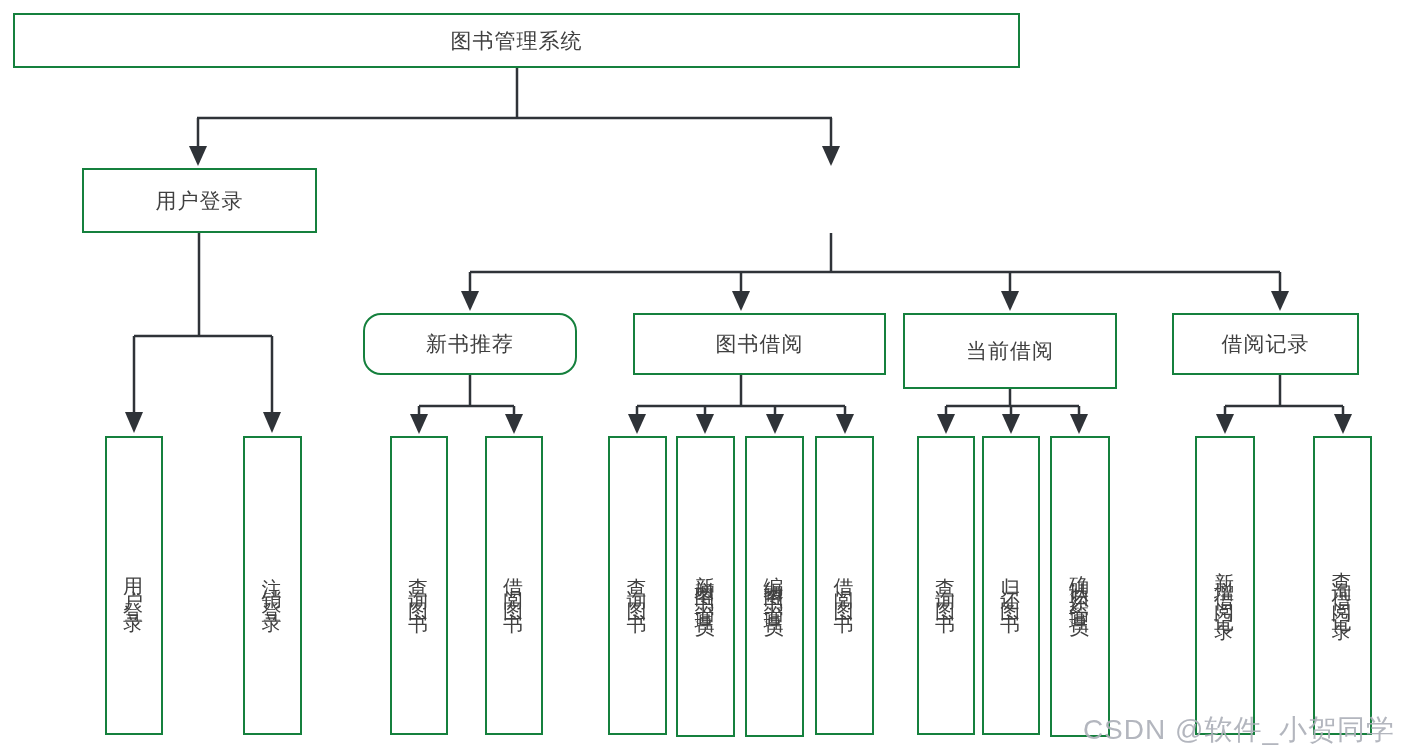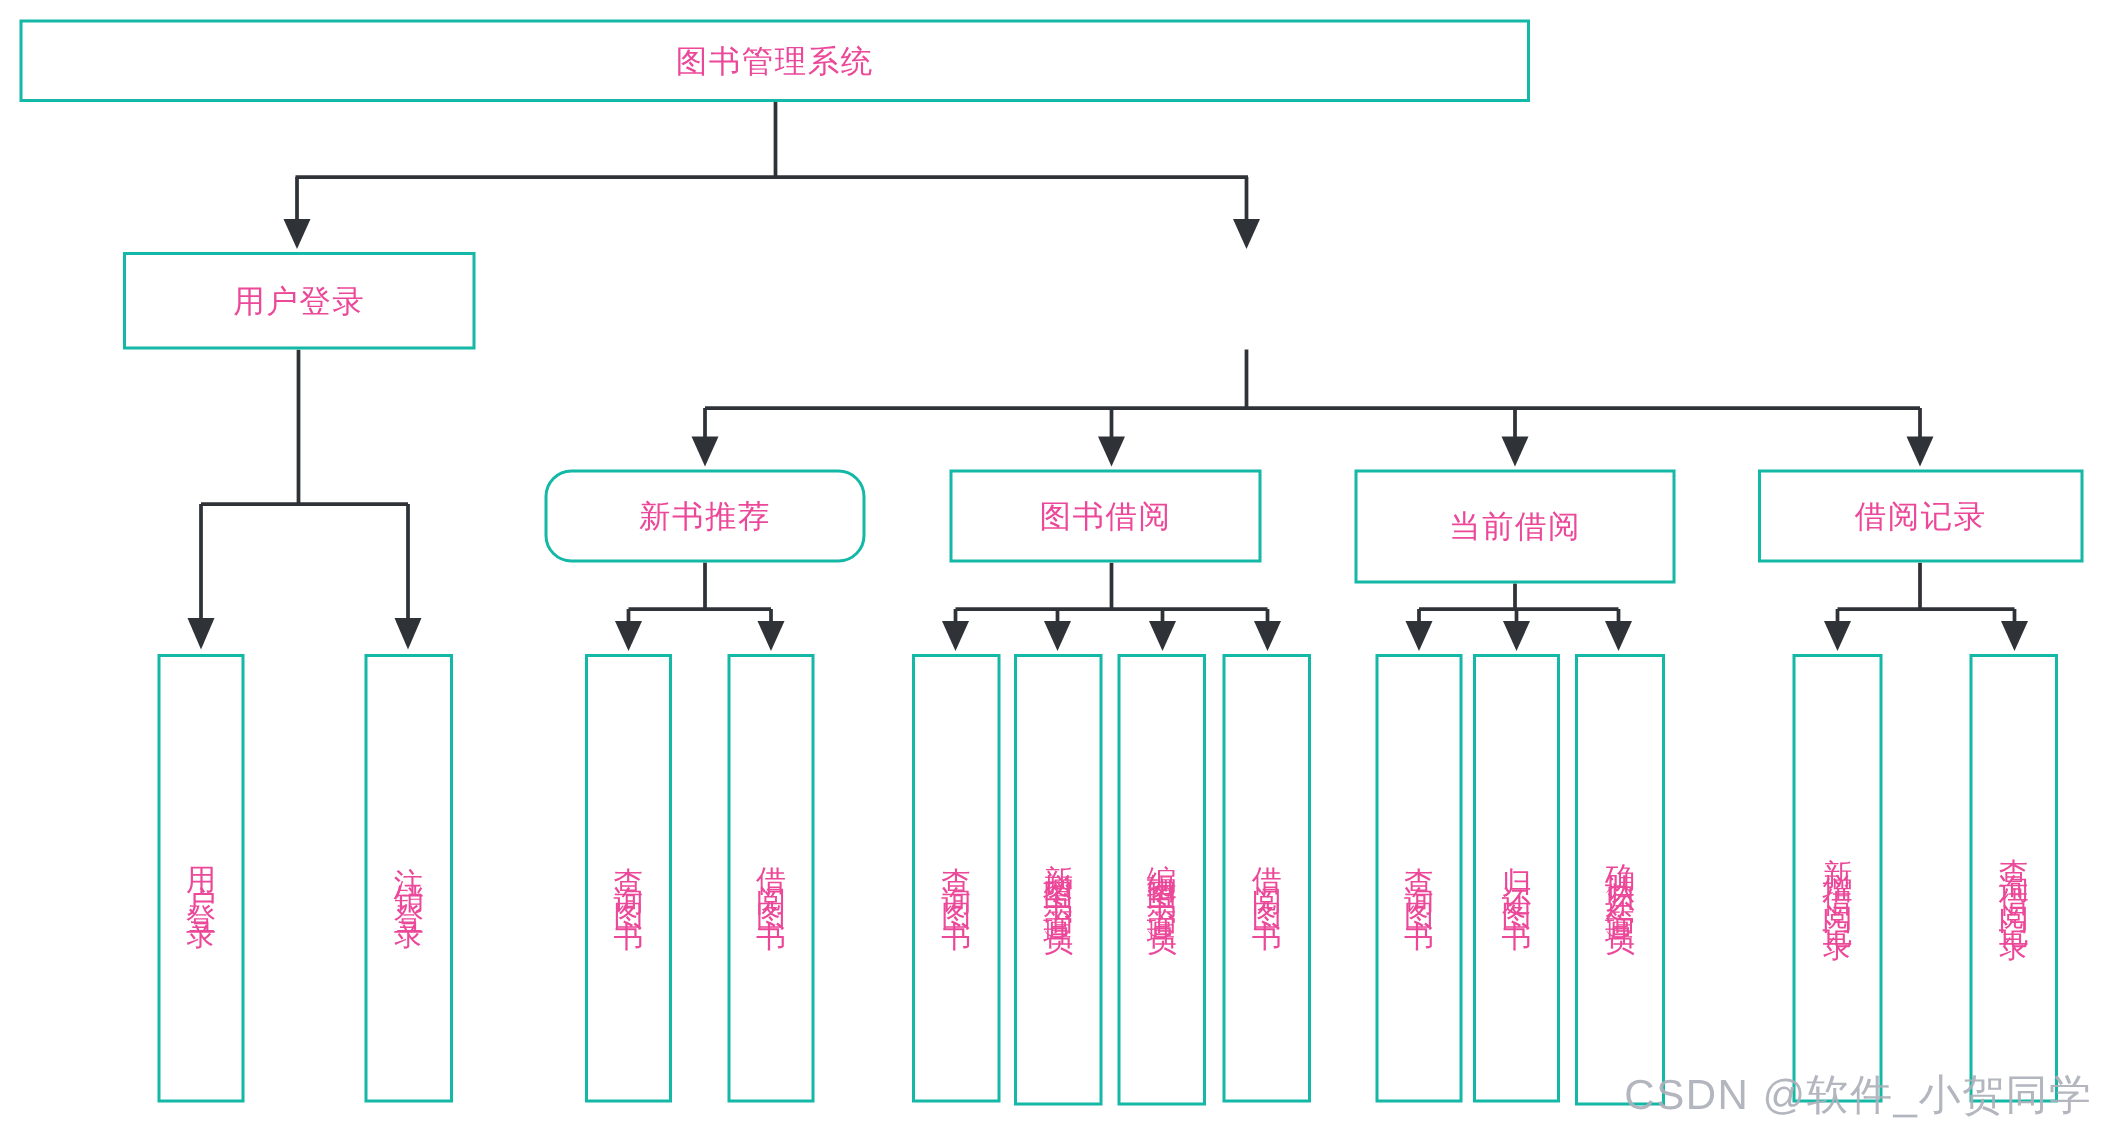--- a/index.html
+++ b/index.html
@@ -18,25 +18,25 @@
   #connectors {
     position: absolute;
     left: 0;
     top: 0;
     z-index: 0;
   }
   .node {
     position: absolute;
     box-sizing: border-box;
     background: #ffffff;
-    border: 2px solid #14b8a6;
+    border: 2px solid #15803d;
     display: flex;
     align-items: center;
     justify-content: center;
-    color: #ec4899;
+    color: #404040;
     font-size: 21px;
     letter-spacing: 1px;
     z-index: 1;
     white-space: nowrap;
   }
   .leaf {
     writing-mode: vertical-rl;
     text-orientation: mixed;
     font-size: 20px;
     white-space: normal;
@@ -124,23 +124,23 @@
       <polygon points="1216,414 1234,414 1225,434"></polygon>
       <polygon points="1334,414 1352,414 1343,434"></polygon>
     </g>
   </svg>
 
   <div class="node" style="left:13px; top:13px; width:1007px; height:55px;">图书管理系统</div>
 
   <div class="node" style="left:82px; top:168px; width:235px; height:65px;">用户登录</div>
 
   <div class="node" style="left:363px; top:313px; width:214px; height:62px;border-radius:18px;">新书推荐</div>
-  <div class="node" style="left:633px; top:313px; width:208px; height:62px;">图书借阅</div>
+  <div class="node" style="left:633px; top:313px; width:253px; height:62px;">图书借阅</div>
   <div class="node" style="left:903px; top:313px; width:214px; height:76px;">当前借阅</div>
-  <div class="node" style="left:1172px; top:313px; width:217px; height:62px;">借阅记录</div>
+  <div class="node" style="left:1172px; top:313px; width:187px; height:62px;">借阅记录</div>
 
   <div class="node leaf len4" style="left:105px; top:436px; width:58px; height:299px;">用户登录</div>
   <div class="node leaf len4" style="left:243px; top:436px; width:59px; height:299px;">注销登录</div>
 
   <div class="node leaf len4" style="left:390px; top:436px; width:58px; height:299px;">查询图书</div>
   <div class="node leaf len4" style="left:485px; top:436px; width:58px; height:299px;">借阅图书</div>
 
   <div class="node leaf len4" style="left:608px; top:436px; width:59px; height:299px;">查询图书</div>
   <div class="node leaf len9" style="left:676px; top:436px; width:59px; height:301px;">新增图书（管理员）</div>
   <div class="node leaf len9" style="left:745px; top:436px; width:59px; height:301px;">编辑图书（管理员）</div>

